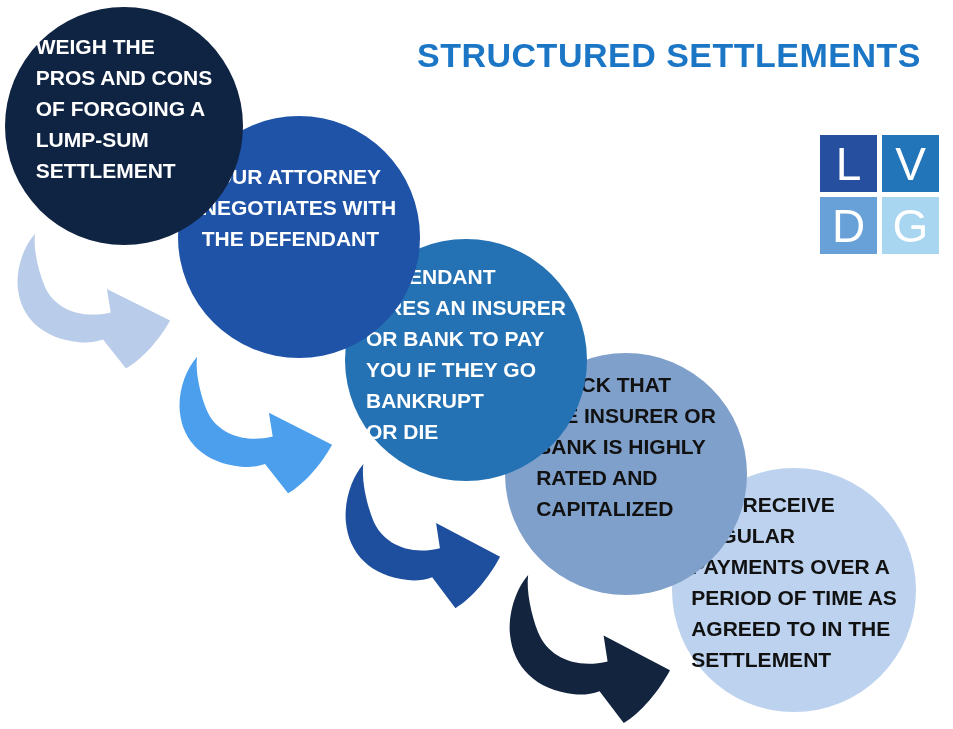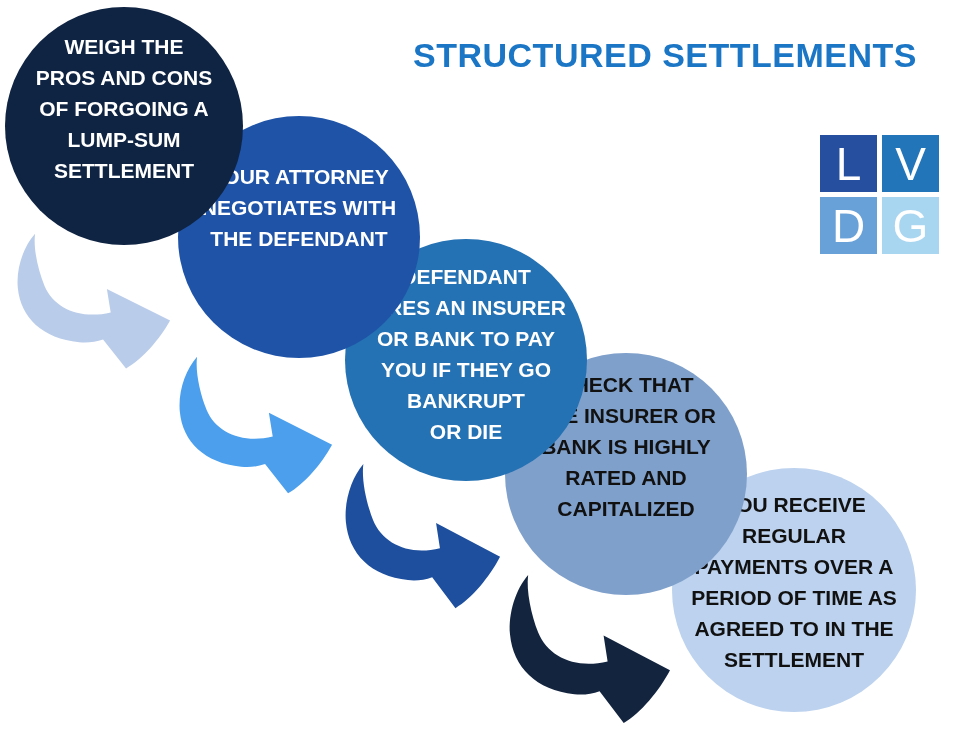--- a/index.html
+++ b/index.html
@@ -5,22 +5,22 @@
   html,body{margin:0;padding:0;}
   body{
     width:953px;height:729px;position:relative;overflow:hidden;
     background:#ffffff;
     font-family:"Liberation Sans","DejaVu Sans",sans-serif;
   }
   .canvas{position:absolute;inset:0;}
 
   
   .title{
-    position:absolute;top:36px;right:8px;width:560px;
-    text-align:center;font-weight:800;font-size:34px;line-height:38px;
+    position:absolute;top:36px;right:32px;width:560px;
+    text-align:right;font-weight:800;font-size:34px;line-height:38px;
     letter-spacing:0.5px;
   }
 
   
   .logo{
     position:absolute;left:820px;top:135px;
     display:grid;grid-template-columns:57px 57px;grid-template-rows:57px 57px;
     gap:5px;
   }
   .logo-cell{
@@ -28,21 +28,21 @@
     color:#ffffff;font-size:46px;font-weight:400;line-height:1;
     font-family:"Liberation Sans",sans-serif;
   }
 
   
   .step{
     position:absolute;border-radius:50%;
     display:flex;align-items:center;justify-content:center;
   }
   .step-text{
-    white-space:pre-line;text-align:center;
+    white-space:pre-line;
     font-weight:700;font-size:21px;line-height:31px;
   }
   .step-1{left:5px;  top:7px;  width:238px;height:238px;z-index:5;}
   .step-2{left:178px;top:116px;width:242px;height:242px;z-index:4;}
   .step-3{left:345px;top:239px;width:242px;height:242px;z-index:3;}
   .step-4{left:505px;top:353px;width:242px;height:242px;z-index:2;}
   .step-5{left:672px;top:468px;width:244px;height:244px;z-index:1;}
   .step-1 .step-text{transform:translateY(-18px);}
   .step-2 .step-text{transform:translateY(-30px);}
   .step-3 .step-text{transform:translateY(-6px);}

